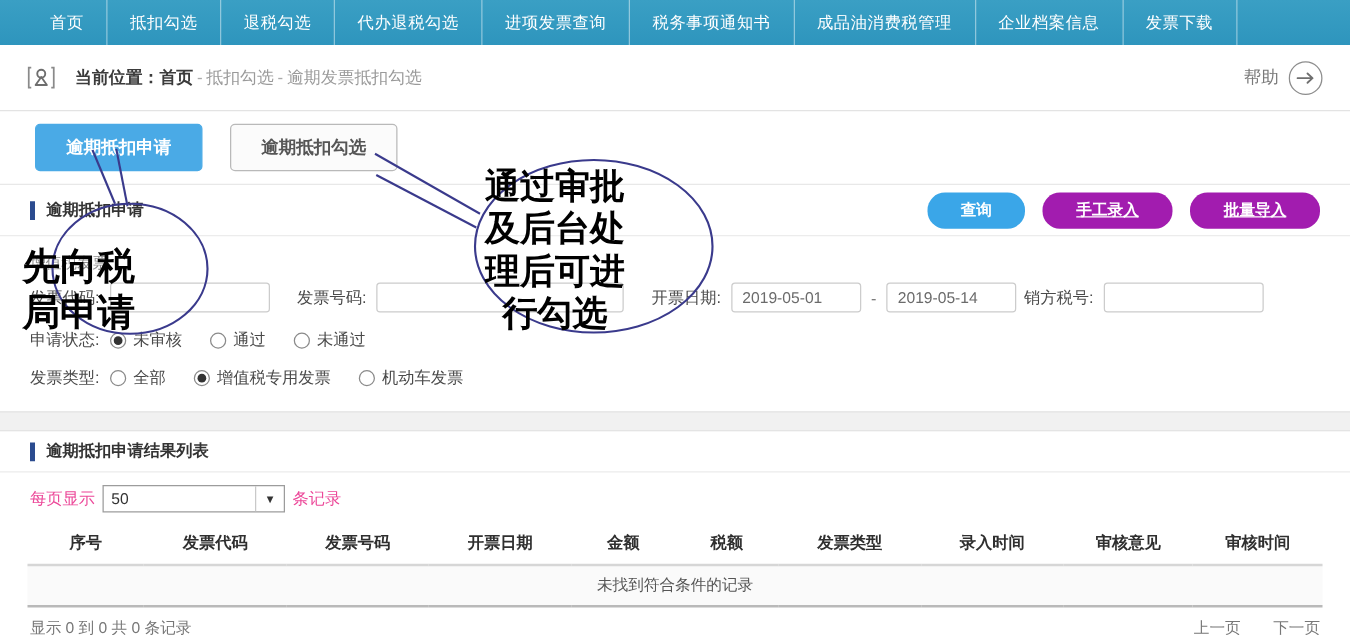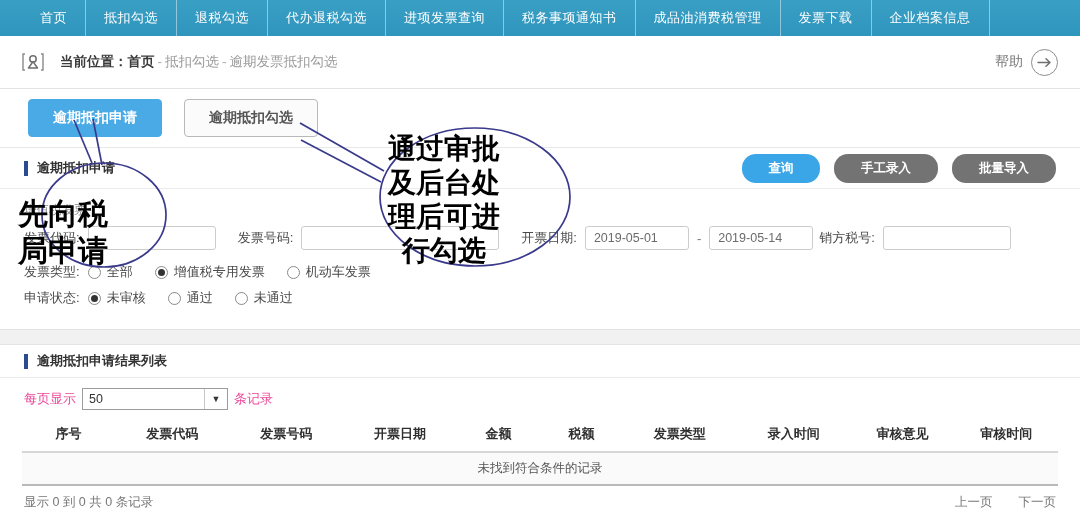--- a/index.html
+++ b/index.html
@@ -66,21 +66,21 @@
     position:relative;
   }
   .bar{width:4px;height:15px;background:#2b4b8f;margin-right:9px;flex:0 0 auto;}
   .panel-title{font-size:13px;color:#333;font-weight:bold;white-space:nowrap;}
   .head-actions{margin-left:auto;display:flex;gap:14px;align-items:center;}
   .pill{
     border-radius:14px;color:#fff;font-size:12.5px;font-weight:bold;
     padding:6px 0;width:78px;text-align:center;cursor:pointer;
   }
   .pill.blue{background:#3aa6e8;}
-  .pill.teal{background:#737373;width:104px;}
+  .pill.teal{background:#a21caf;width:104px;text-decoration:underline;}
   
   .form{padding:10px 24px 14px 24px;}
   .form-row{display:flex;align-items:center;min-height:34px;margin-bottom:4px;}
   .fl{font-size:13px;color:#4a4a4a;white-space:nowrap;margin-right:8px;}
   .fi{
     height:24px;border:1px solid #ccc;border-radius:3px;background:#fff;
     font-size:12.5px;color:#6b6b6b;
     display:flex;align-items:center;padding:0 8px;box-sizing:border-box;
   }
   .dash{padding:0 8px;color:#777;font-size:13px;}
@@ -139,22 +139,22 @@
 
 <div class="topnav">
   <div class="nav-spacer" style="flex:0 0 22px;"></div>
   <div class="nav-item">首页</div>
   <div class="nav-item">抵扣勾选</div>
   <div class="nav-item">退税勾选</div>
   <div class="nav-item">代办退税勾选</div>
   <div class="nav-item">进项发票查询</div>
   <div class="nav-item">税务事项通知书</div>
   <div class="nav-item">成品油消费税管理</div>
+  <div class="nav-item">企业档案信息</div>
   <div class="nav-item">发票下载</div>
-  <div class="nav-item">企业档案信息</div>
   <div class="nav-spacer"></div>
 </div>
 
 <div class="crumbbar">
   <span class="crumb-icon">
     <svg width="26" height="26" viewBox="0 0 26 26">
       <path d="M5 5 L3 5 L3 21 L5 21" fill="none" stroke="#8a8a8a" stroke-width="1.4"></path>
       <path d="M21 5 L23 5 L23 21 L21 21" fill="none" stroke="#8a8a8a" stroke-width="1.4"></path>
       <circle cx="13" cy="10" r="3.2" fill="none" stroke="#6e6e6e" stroke-width="1.5"></circle>
       <path d="M8.5 19 L13 12.6 L17.5 19 Z" fill="none" stroke="#6e6e6e" stroke-width="1.5" stroke-linejoin="round"></path>
@@ -200,49 +200,49 @@
       <span class="fl" style="margin-left:22px;">发票号码:</span>
       <div class="fi" style="width:198px;"></div>
       <span class="fl" style="margin-left:22px;">开票日期:</span>
       <div class="fi" style="width:104px;">2019-05-01</div>
       <span class="dash">-</span>
       <div class="fi" style="width:104px;">2019-05-14</div>
       <span class="fl" style="margin-left:6px;">销方税号:</span>
       <div class="fi" style="width:128px;"></div>
     </div>
 
+    <div class="form-row radio-row" style="min-height:26px;">
+      <span class="fl">申请状态:</span>
+      <span class="rg">
+        <span class="rd on"></span>
+        <span class="rl">未审核</span>
+      </span>
+      <span class="rg">
+        <span class="rd"></span>
+        <span class="rl">通过</span>
+      </span>
+      <span class="rg">
+        <span class="rd"></span>
+        <span class="rl">未通过</span>
+      </span>
+    </div>
+
     <div class="form-row radio-row" style="min-height:26px;margin-bottom:0;">
       <span class="fl">发票类型:</span>
       <span class="rg">
         <span class="rd"></span>
         <span class="rl">全部</span>
       </span>
       <span class="rg">
         <span class="rd on"></span>
         <span class="rl">增值税专用发票</span>
       </span>
       <span class="rg">
         <span class="rd"></span>
         <span class="rl">机动车发票</span>
-      </span>
-    </div>
-
-    <div class="form-row radio-row" style="min-height:26px;">
-      <span class="fl">申请状态:</span>
-      <span class="rg">
-        <span class="rd on"></span>
-        <span class="rl">未审核</span>
-      </span>
-      <span class="rg">
-        <span class="rd"></span>
-        <span class="rl">通过</span>
-      </span>
-      <span class="rg">
-        <span class="rd"></span>
-        <span class="rl">未通过</span>
       </span>
     </div>
   </div>
 </div>
 
 <div class="sep-band"></div>
 
 <div>
   <div class="res-head">
     <span class="bar"></span>

